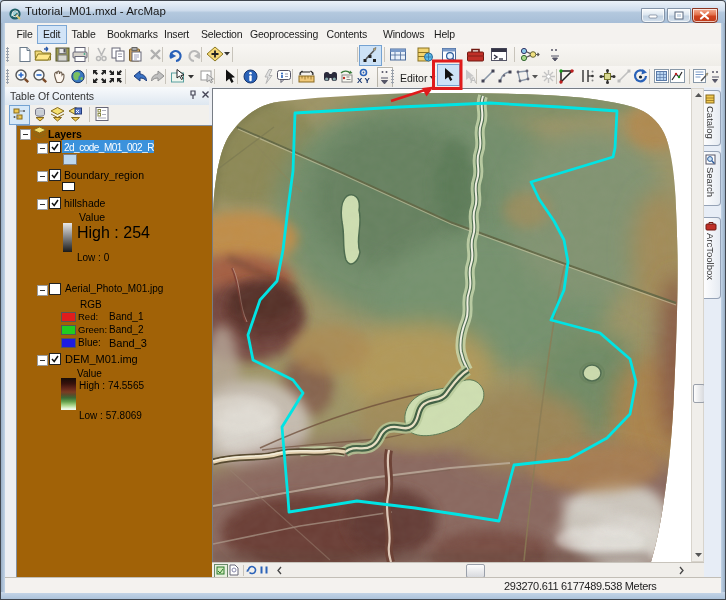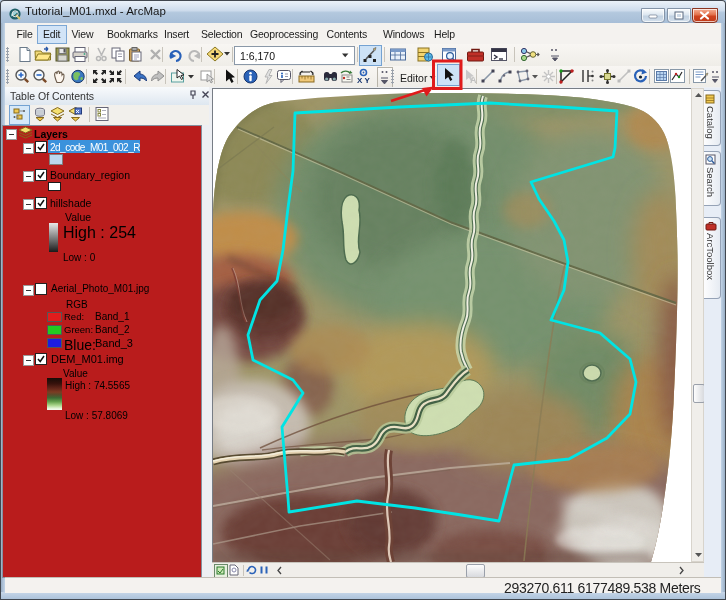--- a/index.html
+++ b/index.html
@@ -20,21 +20,21 @@
 .mi{position:absolute;top:5px;font-size:10.5px;letter-spacing:-0.2px;color:#1c1c1c}
 #editbox{left:32px;top:2px;width:28px;height:17px;background:#d2e4f7;border:1px solid #7da7d4}
 #tb1{left:5px;top:44px;width:716px;height:22px;background:linear-gradient(#f8f6f3,#efede8)}
 #tb2{left:5px;top:66px;width:716px;height:21px;background:linear-gradient(#f8f6f3,#efede8);border-bottom:1px solid #979389}
 .grip{position:absolute;top:3px;width:3px;height:15px;background-image:radial-gradient(circle at 1.5px 1.5px,#9aa1ab 1px,transparent 1.2px);background-size:3px 3px}
 .sep{position:absolute;top:3px;width:1px;height:15px;background:#c8c4bb}
 .ic{position:absolute;width:17px;height:17px}
 .ic svg{position:absolute;left:0;top:0}
 #content{left:5px;top:87px;width:716px;height:490px;background:#edeff3}
 #statusbar{left:5px;top:577px;width:716px;height:15px;background:#f4f2ef;border-top:1px solid #c2beb6}
-#coords{left:504px;top:580px;font-size:14px;letter-spacing:-0.3px;color:#222}
+#coords{left:504px;top:580px;font-size:11px;letter-spacing:-0.3px;color:#222}
 </style>
 </head>
 <body>
 <div class="frame-dark"></div>
 <div id="titlebar" class="abs"></div>
 <div id="leftframe" class="abs"></div>
 <div id="rightframe" class="abs"></div>
 <div id="bottomframe" class="abs"></div>
 <div id="client" class="abs"></div>
 
@@ -61,21 +61,21 @@
 <div class="wbtn" id="btn-close">
     <svg width="24" height="13">
       <path d="M8,3.5 L15,9.5 M15,3.5 L8,9.5" stroke="#fff" stroke-width="2.2" stroke-linecap="round"></path>
     </svg>
   </div>
 
 <div id="menubar" class="abs">
 <div id="editbox" class="abs"></div>
 <span class="mi" style="left:11.5px">File</span>
 <span class="mi" style="left:38px">Edit</span>
-<span class="mi" style="left:66.5px">View</span>
+<span class="mi" style="left:66.5px">Table</span>
 <span class="mi" style="left:102px">Bookmarks</span>
 <span class="mi" style="left:159px">Insert</span>
 <span class="mi" style="left:196px">Selection</span>
 <span class="mi" style="left:245px">Geoprocessing</span>
 <span class="mi" style="left:321.5px">Contents</span>
 <span class="mi" style="left:378px">Windows</span>
 <span class="mi" style="left:429px">Help</span>
 </div>
 
 <div id="tb1" class="abs">
@@ -156,26 +156,20 @@
         <path d="M9,1 L17,8 L9,15 L1,8 Z" fill="#f5d878" stroke="#8a7820"></path>
         <path d="M9,4.5 v7 M5.5,8 h7" stroke="#222" stroke-width="1.8"></path>
       </svg>
     </div>
 <div class="ic" style="left:218px;top:6px">
       <svg width="8" height="8">
         <path d="M1,2 l3,3.4 l3,-3.4 z" fill="#333"></path>
       </svg>
     </div>
 <div class="sep" style="left:227px"></div>
-<div class="abs" style="left:229px;top:2px;width:119px;height:17px;background:#fff;border:1px solid #8a98a8">
- <span style="position:absolute;left:5px;top:2.5px;font-size:10.5px;color:#111">1:6,170</span>
- <svg width="9" height="8" style="position:absolute;right:4px;top:5px">
-        <path d="M1,1.5 l3.2,3.8 l3.2,-3.8 z" fill="#333"></path>
-      </svg>
-</div>
 <div class="sep" style="left:352px"></div>
 <div class="abs" style="left:354px;top:1px;width:21px;height:19px;background:#cde2f6;border:1px solid #74a2d2">
  <svg width="21" height="19">
         <path d="M6,13 L14,4.5" stroke="#555" stroke-width="1.6"></path>
         <path d="M13,3 l3,-1.5 l-1,3.2 z" fill="#d8b868" stroke="#555" stroke-width=".6"></path>
         <rect x="3.5" y="13" width="3" height="3" fill="#222"></rect>
         <rect x="8.5" y="9" width="3" height="3" fill="#222"></rect>
         <rect x="13" y="13" width="3" height="3" fill="#222"></rect>
       </svg>
 </div>
@@ -557,21 +551,21 @@
  <div class="sep" style="left:84px;top:2px"></div>
  <div class="ic" style="left:89px;top:1px">
       <svg width="16" height="16">
         <rect x="2" y="1.5" width="12" height="13" fill="#fff" stroke="#667"></rect>
         <rect x="4" y="3.5" width="2.5" height="2.5" fill="none" stroke="#884"></rect>
         <rect x="4" y="7.5" width="2.5" height="2.5" fill="none" stroke="#884"></rect>
         <path d="M8,4.5 h4 M8,8.5 h4 M4,12 h8" stroke="#99a" stroke-width=".8"></path>
       </svg>
     </div>
 </div>
-<div class="abs" style="left:2px;top:125px;width:198px;height:451px;background:#b91c1c;border:1px solid #85909e">
+<div class="abs" style="left:16px;top:125px;width:198px;height:451px;background:#a16207;border:1px solid #85909e">
 
  <div class="abs" style="left:3px;top:3px;width:9px;height:9px;border:1px solid #9a9a9a;background:#fff">
       <svg width="9" height="9">
         <path d="M2,4.5 h5" stroke="#333"></path>
       </svg>
     </div>
  <div class="abs" style="left:14px;top:0px">
       <svg width="17" height="15">
         <path d="M8.5,1 L15,4 L8.5,7 L2,4 Z" fill="#f5e070" stroke="#86691a"></path>
         <path d="M2,6.5 L8.5,9.5 L15,6.5" fill="none" stroke="#86691a"></path>
@@ -627,21 +621,21 @@
  <div class="abs" style="left:32px;top:157px;width:10px;height:10px;border:1.2px solid #222;background:#fff"></div>
  <span class="abs" style="left:48px;top:157px;font-size:10px;color:#000">Aerial_Photo_M01.jpg</span>
  <span class="abs" style="left:63px;top:173px;font-size:10px;color:#000">RGB</span>
  <div class="abs" style="left:44px;top:186px;width:13px;height:8px;background:#e11d1d;border:1px solid #555"></div>
  <span class="abs" style="left:61px;top:185px;font-size:9.5px;color:#000">Red:</span>
  <span class="abs" style="left:92px;top:185px;font-size:10px;color:#000">Band_1</span>
  <div class="abs" style="left:44px;top:199px;width:13px;height:8px;background:#21cc21;border:1px solid #555"></div>
  <span class="abs" style="left:61px;top:198px;font-size:9.5px;color:#000">Green:</span>
  <span class="abs" style="left:92px;top:198px;font-size:10px;color:#000">Band_2</span>
  <div class="abs" style="left:44px;top:212px;width:13px;height:8px;background:#1d1de1;border:1px solid #555"></div>
- <span class="abs" style="left:61px;top:211px;font-size:14px;color:#000">Blue:</span>
+ <span class="abs" style="left:61px;top:211px;font-size:10px;color:#000">Blue:</span>
  <span class="abs" style="left:92px;top:211px;font-size:11px;color:#000">Band_3</span>
  <div class="abs" style="left:20px;top:229px;width:9px;height:9px;border:1px solid #9a9a9a;background:#fff">
       <svg width="9" height="9">
         <path d="M2,4.5 h5" stroke="#333"></path>
       </svg>
     </div>
  <div class="abs" style="left:32px;top:227px;width:10px;height:10px;border:1.2px solid #222;background:#fff">
       <svg width="10" height="10">
         <path d="M2,5 l2.2,2.5 L8,2" stroke="#111" stroke-width="1.5" fill="none"></path>
       </svg>

